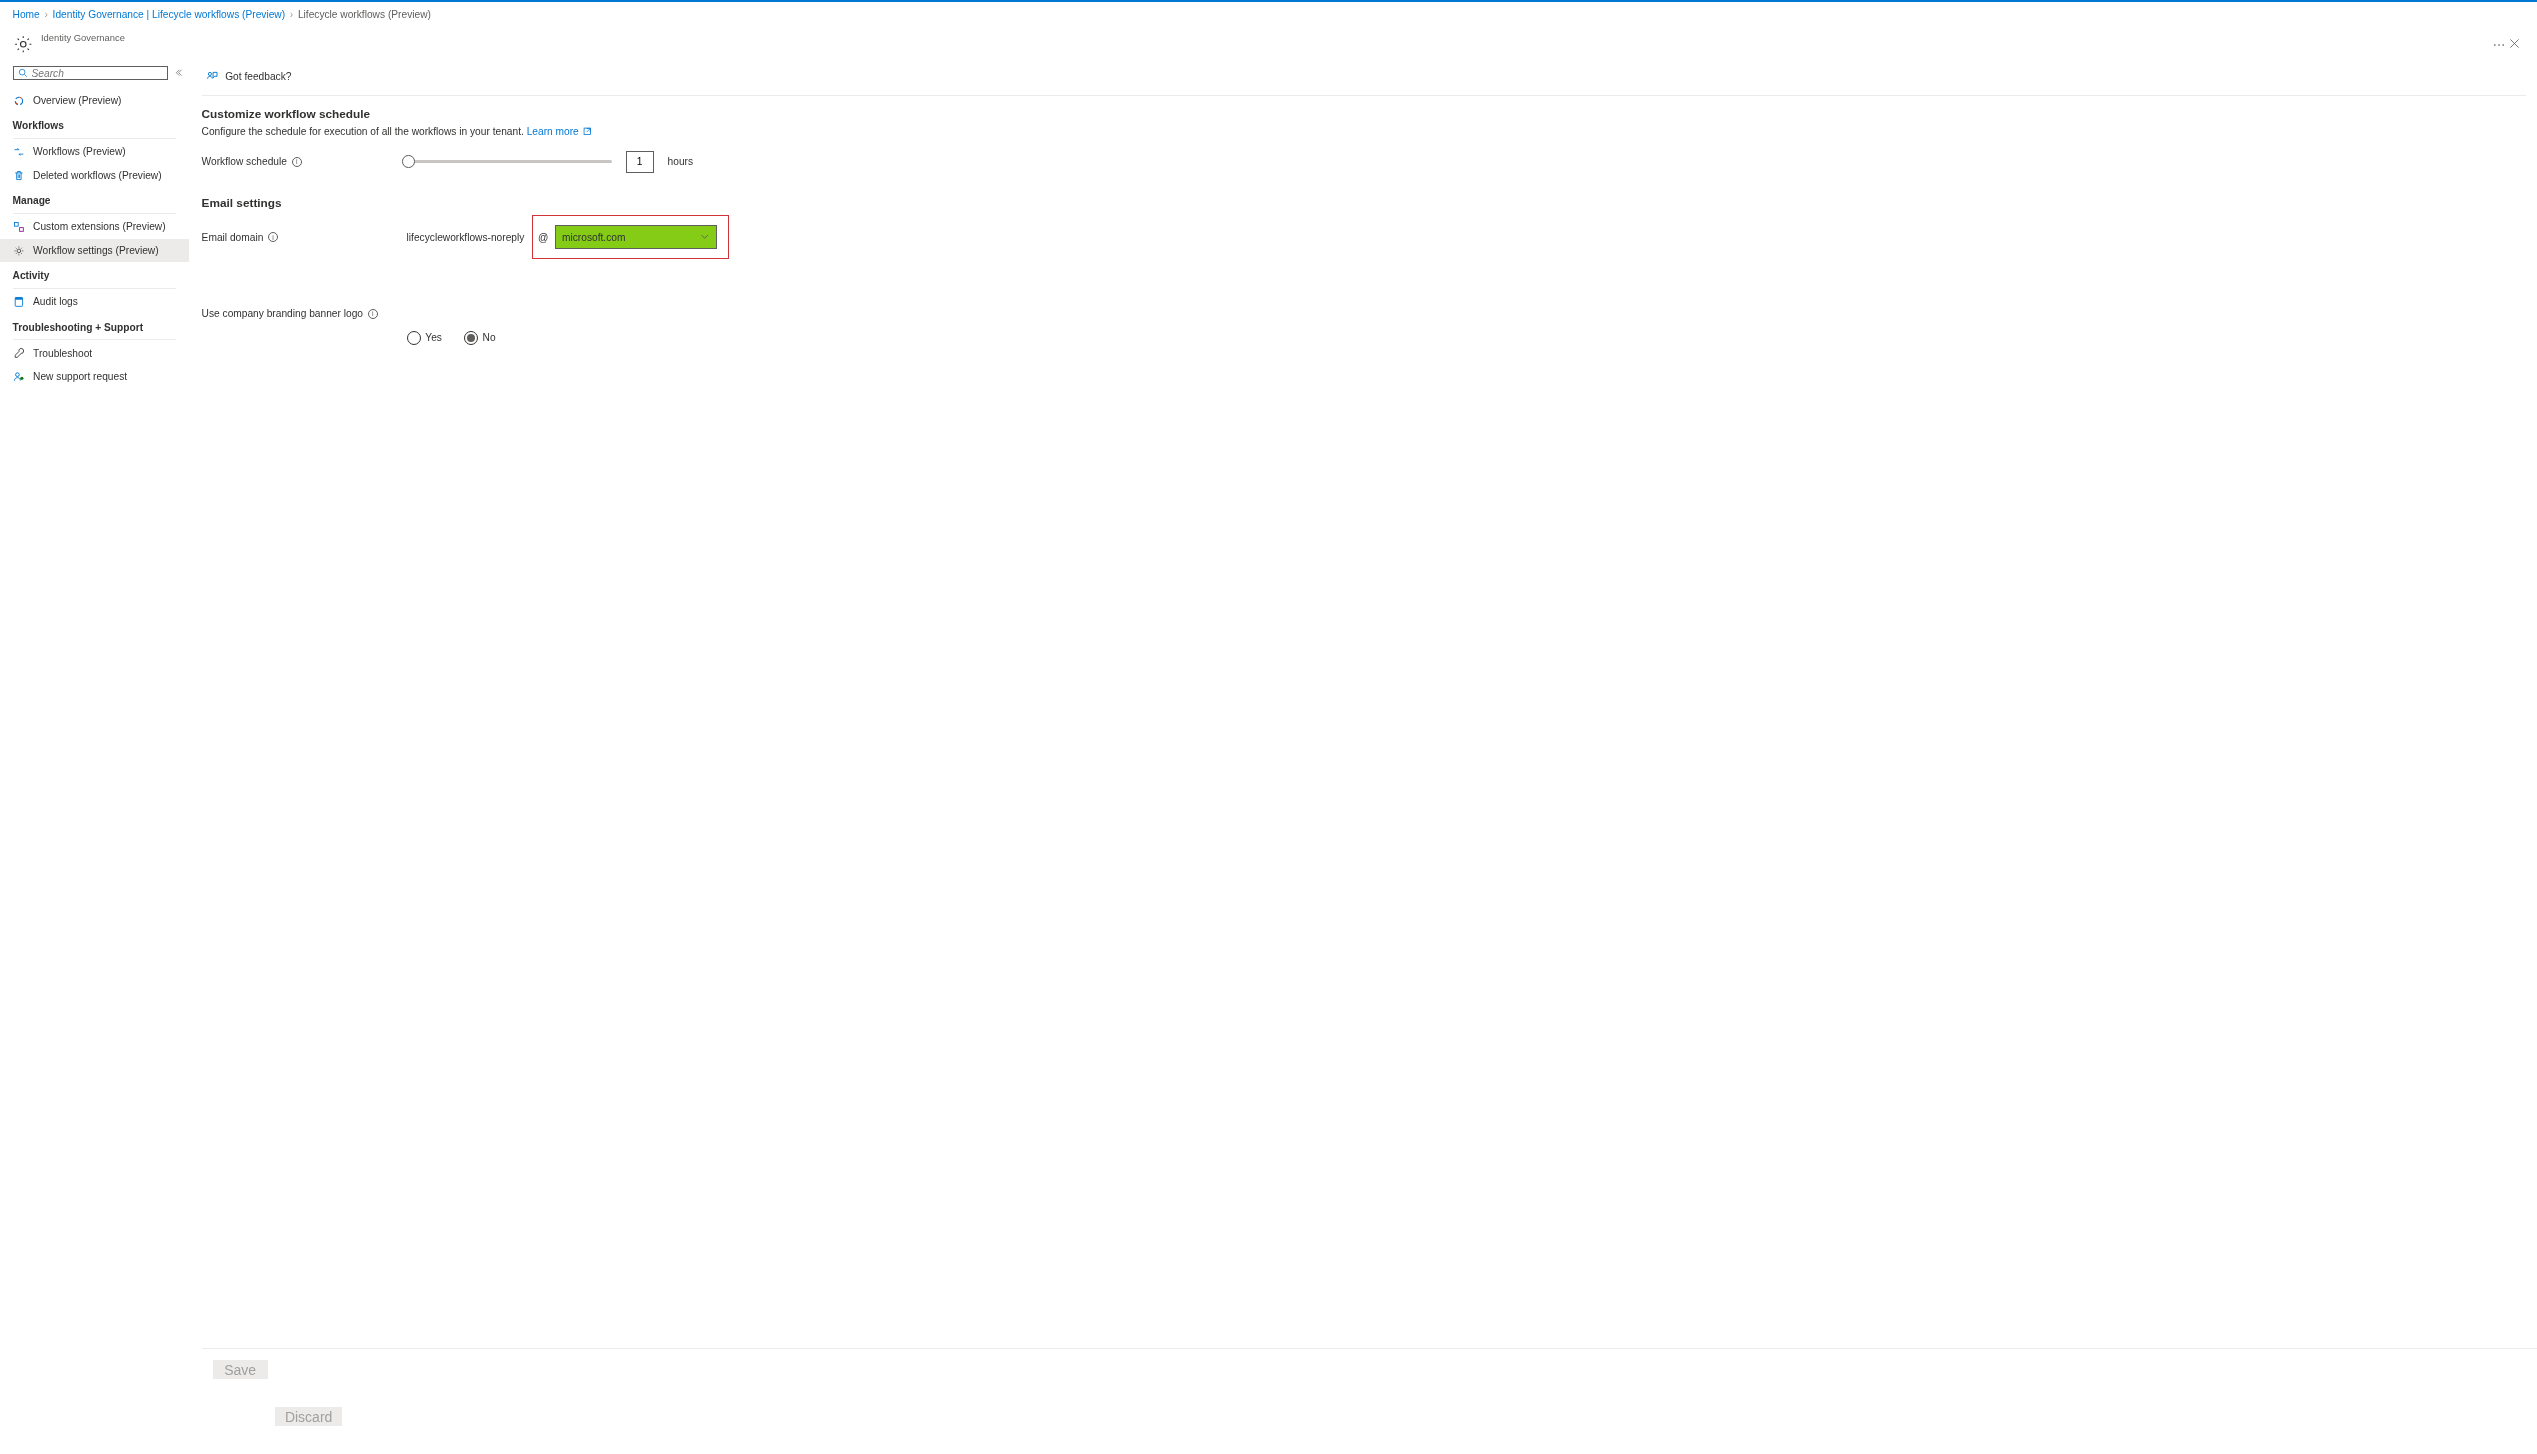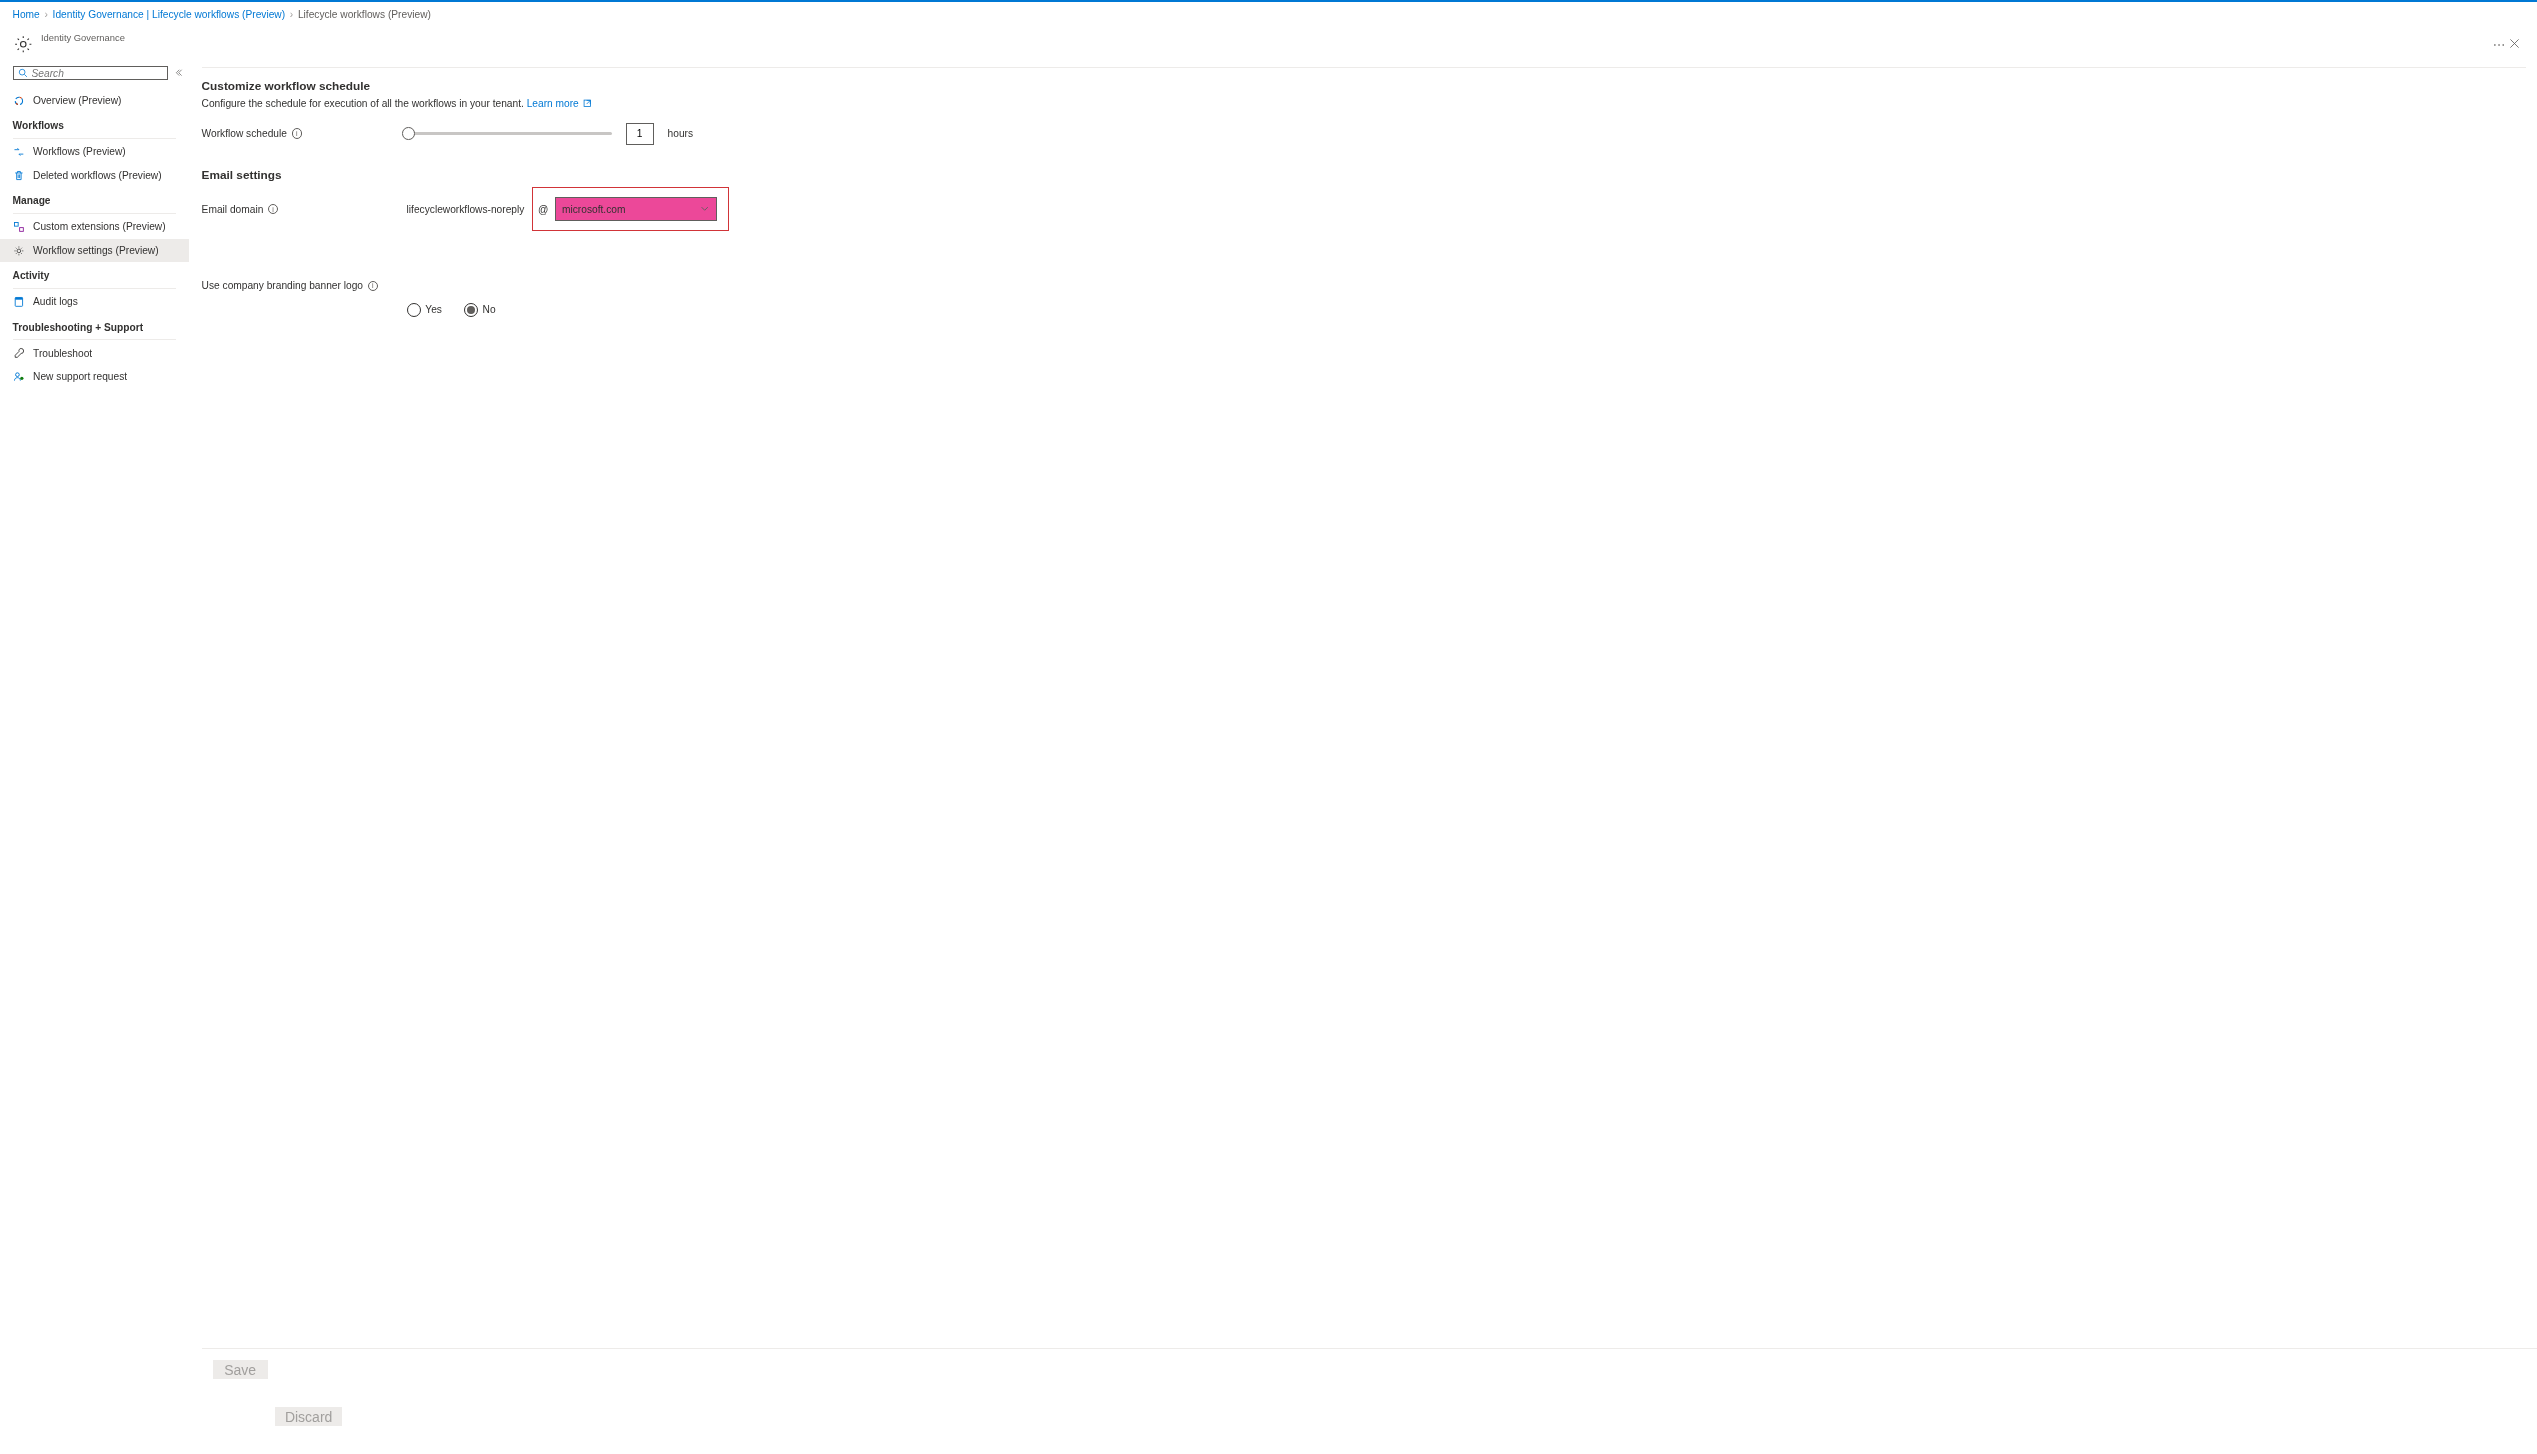--- a/index.html
+++ b/index.html
@@ -68,21 +68,21 @@
 .info-icon { width:10.2px; height:10.2px; border:0.8px solid #605e5c; border-radius:50%; display:inline-flex; align-items:center; justify-content:center; font-size:7px; color:#605e5c; cursor: help;}
 
 .slider-block { display:flex; align-items:center; gap:14px; }
 .slider-rail { width: 205px; height: 3.1px; background:#c8c6c4; border-radius:1.6px; position:relative; }
 .slider-thumb { width:12.6px; height:12.6px; border:1.6px solid #605e5c; background:#fff; border-radius:50%; position:absolute; left:-4.7px; top:-4.7px; cursor:grab;}
 .num-input { width: 28px; height: 22px; border:0.8px solid #605e5c; text-align:center; font-size:10.2px; }
 .unit { font-size:10.2px; }
 
 .section2 { margin-top: 23.6px; }
 .email-prefix { font-size:10.2px; color:#323130; margin-right:8px;}
-.dropdown { width: 162px; height:23.6px; border:0.8px solid #605e5c; display:flex; align-items:center; justify-content:space-between; padding:0 6.3px; cursor:pointer; font-size:10.2px; background:#ec4899;}
+.dropdown { width: 162px; height:23.6px; border:0.8px solid #605e5c; display:flex; align-items:center; justify-content:space-between; padding:0 6.3px; cursor:pointer; font-size:10.2px; background:#84cc16;}
 .dropdown svg { flex-shrink:0; }
 .highlight-box { border: 1.6px solid #d13438; padding: 9.4px 11px 9.4px 4.7px; display:inline-flex; align-items:center; }
 
 .radio-row { display:flex; align-items:center; gap:22px;margin-top:48px; }
 .radio-opt { display:flex; align-items:center; gap:4.7px; font-size:10.2px; cursor:pointer;}
 .radio-circle { width:14px; height:14px; border:0.8px solid #323130; border-radius:50%; display:flex; align-items:center; justify-content:center; }
 .radio-circle.filled::after { content:""; width:7.9px; height:7.9px; background:#605e5c; border-radius:50%; }
 
 .footer-bar {
   margin-top: auto; border-top: 0.8px solid #edebe9; padding: 11px 11px;
@@ -222,20 +222,30 @@
             <circle cx="6" cy="5" r="2.5" fill="none" stroke="#0078d4" stroke-width="1.3"></circle>
             <path d="M2 13c0-2.5 2-4 4-4s4 1.5 4 4" fill="none" stroke="#0078d4" stroke-width="1.3"></path>
             <circle cx="12" cy="10" r="2.2" fill="#107c10"></circle>
           </svg>
       </span>
       <span>New support request</span>
     </div>
   </aside>
 
   <main class="main">
+    <div class="command-bar">
+      <div class="cmd-btn">
+        <svg viewBox="0 0 16 16" width="12.6" height="12.6" fill="none" stroke="#0078d4" stroke-width="1.2">
+          <circle cx="5" cy="5" r="2"></circle>
+            <path d="M2 11c0-1.8 1.3-3 3-3s3 1.2 3 3"></path>
+            <path d="M9 3h5v5H11l-2 2z"></path>
+        </svg>
+        <span>Got feedback?</span>
+      </div>
+    </div>
     <div class="content-sep"></div>
 
     <div class="content">
       <div class="section-title">Customize workflow schedule</div>
       <div class="section-sub">
         <span>Configure the schedule for execution of all the workflows in your tenant. </span><a href="#"><span>Learn more</span>
           <svg viewBox="0 0 12 12" width="8.7" height="8.7" fill="none" stroke="#0078d4" stroke-width="1.1">
               <rect x="1.5" y="1.5" width="9" height="9"></rect>
               <path d="M5 2h5v5M10 2L5 7"></path>
             </svg>

